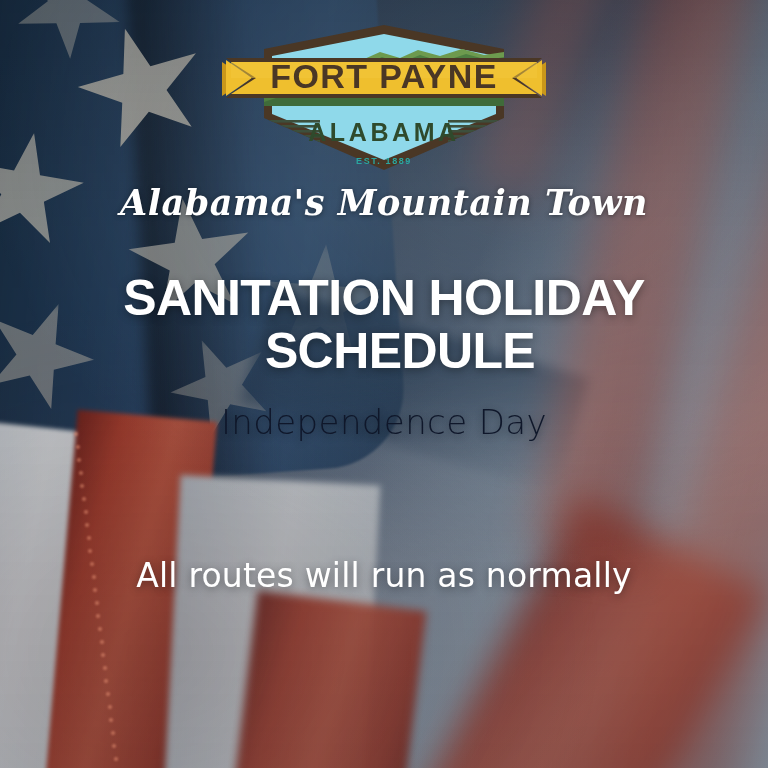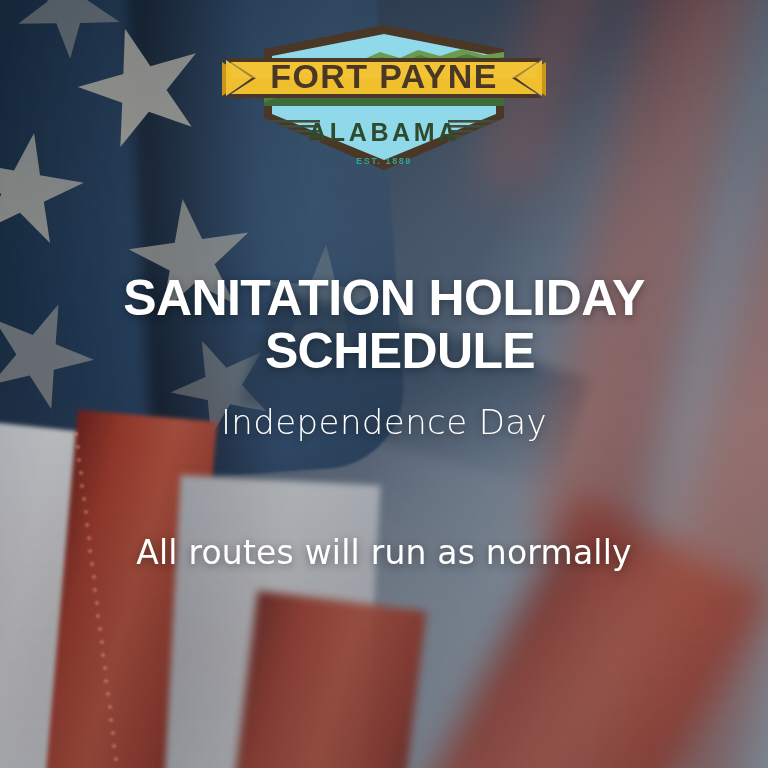--- a/index.html
+++ b/index.html
@@ -196,29 +196,29 @@
 
   
   .subtitle {
     position: absolute;
     left: 0; right: 0;
     top: 402px;
     font-family: "DejaVu Sans", sans-serif;
     font-weight: 300;
     font-size: 34px;
     letter-spacing: 0.4px;
-    color: #ffffff;
+    color: #0f172a;
     text-shadow: 0 2px 7px rgba(0,0,0,0.40);
   }
 
   
   .body-text {
     position: absolute;
     left: 64px; right: 64px;
-    top: 529px;
+    top: 552px;
     font-family: "DejaVu Sans", sans-serif;
     font-weight: 400;
     font-size: 33px;
     line-height: 48px;
     letter-spacing: 0.2px;
     color: #ffffff;
     text-shadow: 0 2px 8px rgba(0,0,0,0.42);
   }
   .body-text span { display: block; }
 </style>
@@ -328,20 +328,21 @@
         <path d="M338 38 L312 56 L338 74 Z" fill="#efbf2e"></path>
 
         <path d="M22 36 L338 36 L312 56 L338 76 L22 76 L48 56 Z" fill="#4a3725"></path>
         <path d="M27 40 L333 40 L308 56 L333 72 L27 72 L52 56 Z" fill="#efbf2e"></path>
         <path d="M27 40 L333 40 L333 56 L27 56 Z" fill="#f2c63c" opacity="0.55"></path>
 
         <text x="180" y="66" text-anchor="middle" font-family="Liberation Sans, sans-serif" font-size="34" font-weight="bold" letter-spacing="1.4" fill="#4a3725">FORT  PAYNE</text>
       </svg>
     </div>
 
+    <div class="tagline">Alabama's Mountain Town</div>
 
     <div class="headline">
       <span class="l1">SANITATION HOLIDAY</span>
       <span class="l2">SCHEDULE</span>
     </div>
 
     <div class="subtitle">Independence Day</div>
 
     <div class="body-text">
       <span>All routes will run as normally</span>

